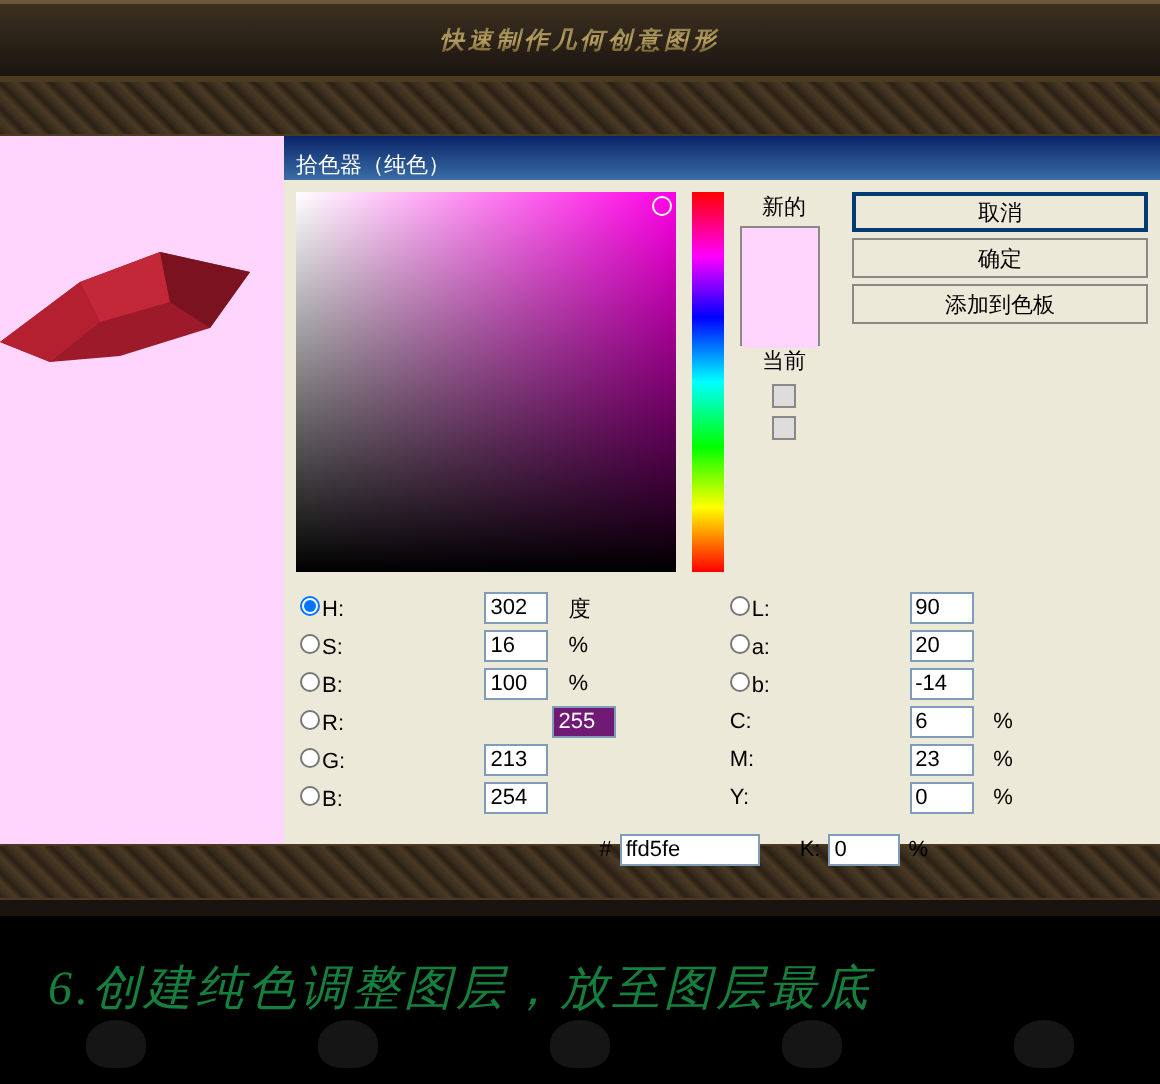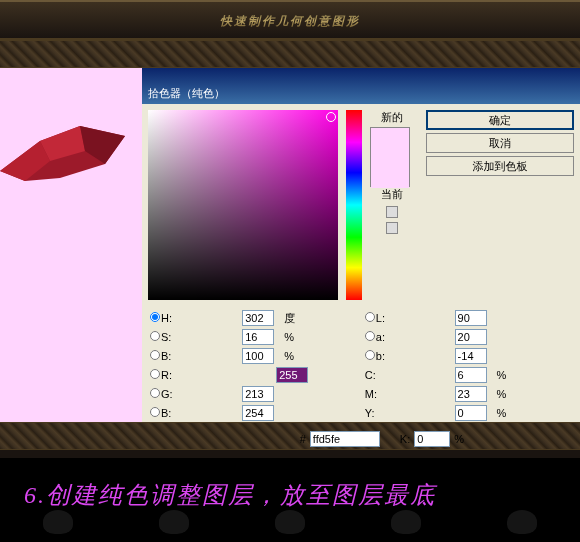--- a/index.html
+++ b/index.html
@@ -4,21 +4,21 @@
 <style>
 * { margin: 0; padding: 0; box-sizing: border-box; }
 body { width: 580px; height: 542px; background: #1a1410; font-family: "SimSun", serif; overflow: hidden; position: relative; }
 .header { height: 40px; background: linear-gradient(180deg, #3d3020 0%, #1a1410 100%); border-top: 2px solid #6b5838; border-bottom: 2px solid #4a3a20; text-align: center; line-height: 36px; }
 .header-title { font-size: 12px; font-style: italic; background: linear-gradient(180deg, #8a7a4a 0%, #b8a060 50%, #6d5a30 100%); -webkit-background-clip: text; -webkit-text-fill-color: transparent; font-weight: bold; letter-spacing: 2px; }
 .texture-band { height: 28px; background: repeating-linear-gradient(45deg, #2a2015 0, #3d3020 3px, #4a3a25 6px, #2a1f12 9px); border-top: 1px solid #4a3a20; border-bottom: 1px solid #4a3a20; }
 .main-area { height: 354px; display: flex; background: #d4d0c8; }
 .canvas-side { width: 142px; background: #ffd5fe; position: relative; }
 .shape { position: absolute; top: 48px; left: 0; width: 130px; height: 70px; }
 .dialog { flex: 1; background: #ece9d8; font-family: "Microsoft Sans Serif", sans-serif; font-size: 11px; color: #000; }
-.titlebar { height: 22px; background: linear-gradient(180deg, #0a246a 0%, #3a6ea5 100%); color: #fff; padding: 18px 6px; font-size: 11px; }
+.titlebar { height: 22px; background: linear-gradient(180deg, #0a246a 0%, #3a6ea5 100%); color: #fff; padding: 7px 6px; font-size: 11px; }
 .picker-body { padding: 6px; display: grid; grid-template-columns: 190px 20px 1fr; gap: 6px; }
 .color-field { width: 190px; height: 190px; background: linear-gradient(to top, #000 0%, rgba(0,0,0,0) 100%), linear-gradient(to right, #fff 0%, #ff00e6 100%); position: relative; cursor: crosshair; }
 .picker-circle { position: absolute; width: 10px; height: 10px; border: 1px solid #fff; border-radius: 50%; right: 2px; top: 2px; }
 .hue-strip { width: 16px; height: 190px; background: linear-gradient(to bottom, #ff0000 0%, #ff00ff 17%, #0000ff 33%, #00ffff 50%, #00ff00 67%, #ffff00 83%, #ff0000 100%); margin-left: 2px; }
 .right-col { display: flex; gap: 12px; }
 .preview-col { width: 44px; }
 .preview-label { font-size: 11px; text-align: center; margin-bottom: 2px; }
 .preview-box { width: 40px; height: 60px; border: 1px solid #888; }
 .preview-new { height: 30px; background: #ffd5fe; }
 .preview-cur { height: 30px; background: #ffd5fe; }
@@ -31,21 +31,21 @@
 .check-row { width: 190px; display: flex; align-items: center; gap: 4px; font-size: 11px; padding-top: 60px; }
 .check-row input { width: 12px; height: 12px; }
 .num-cols { flex: 1; display: grid; grid-template-columns: auto 38px auto auto 38px auto; gap: 3px 4px; align-items: center; font-size: 11px; }
 .num-cols input[type="radio"] { width: 10px; height: 10px; margin-right: 1px; }
 .num-cols input[type="text"] { width: 32px; height: 16px; border: 1px solid #7f9db9; font-size: 11px; padding: 0 2px; }
 .num-cols input.sel { background: #701a75; color: #fff; margin-left: 34px; }
 .lbl { white-space: nowrap; }
 .hex-row { grid-column: 1 / 4; display: flex; justify-content: flex-end; gap: 4px; padding-right: 110px; align-items: center; }
 .hex-row input { width: 70px; height: 16px; border: 1px solid #7f9db9; font-size: 11px; padding: 0 2px; }
 .footer { position: absolute; bottom: 0; left: 0; right: 0; }
-.caption { background: #000; padding: 18px 24px 28px; color: #d946ef; font-size: 24px; font-style: italic; line-height: 1.6; letter-spacing: 2px; }
+.caption { background: #000; padding: 18px 24px 28px; color: #15803d; font-size: 24px; font-style: italic; line-height: 1.6; letter-spacing: 2px; }
 .watermarks { position: absolute; bottom: 8px; left: 0; right: 0; display: flex; justify-content: space-around; opacity: 0.25; }
 .wm { width: 30px; height: 24px; background: #555; border-radius: 50% 50% 40% 40%; }
 </style>
 </head>
 <body>
 
 <div class="header">
   <span class="header-title">快速制作几何创意图形</span>
 </div>
 <div class="texture-band"></div>
@@ -76,22 +76,22 @@
             <div class="preview-new"></div>
             <div class="preview-cur"></div>
           </div>
           <div class="preview-label">当前</div>
           <div class="cube-icons">
             <div class="cube"></div>
             <div class="cube"></div>
           </div>
         </div>
         <div class="buttons-col">
+          <button class="btn">取消</button>
           <button class="btn">确定</button>
-          <button class="btn">取消</button>
           <button class="btn">添加到色板</button>
         </div>
       </div>
 
       <div class="fields-area">
         <div class="num-cols">
           <span class="lbl"><input type="radio" name="m" checked="" style="">H:</span>
           <input type="text" value="302" style="">
             <span>度</span>
           <span class="lbl"><input type="radio" name="m" style="">L:</span>

